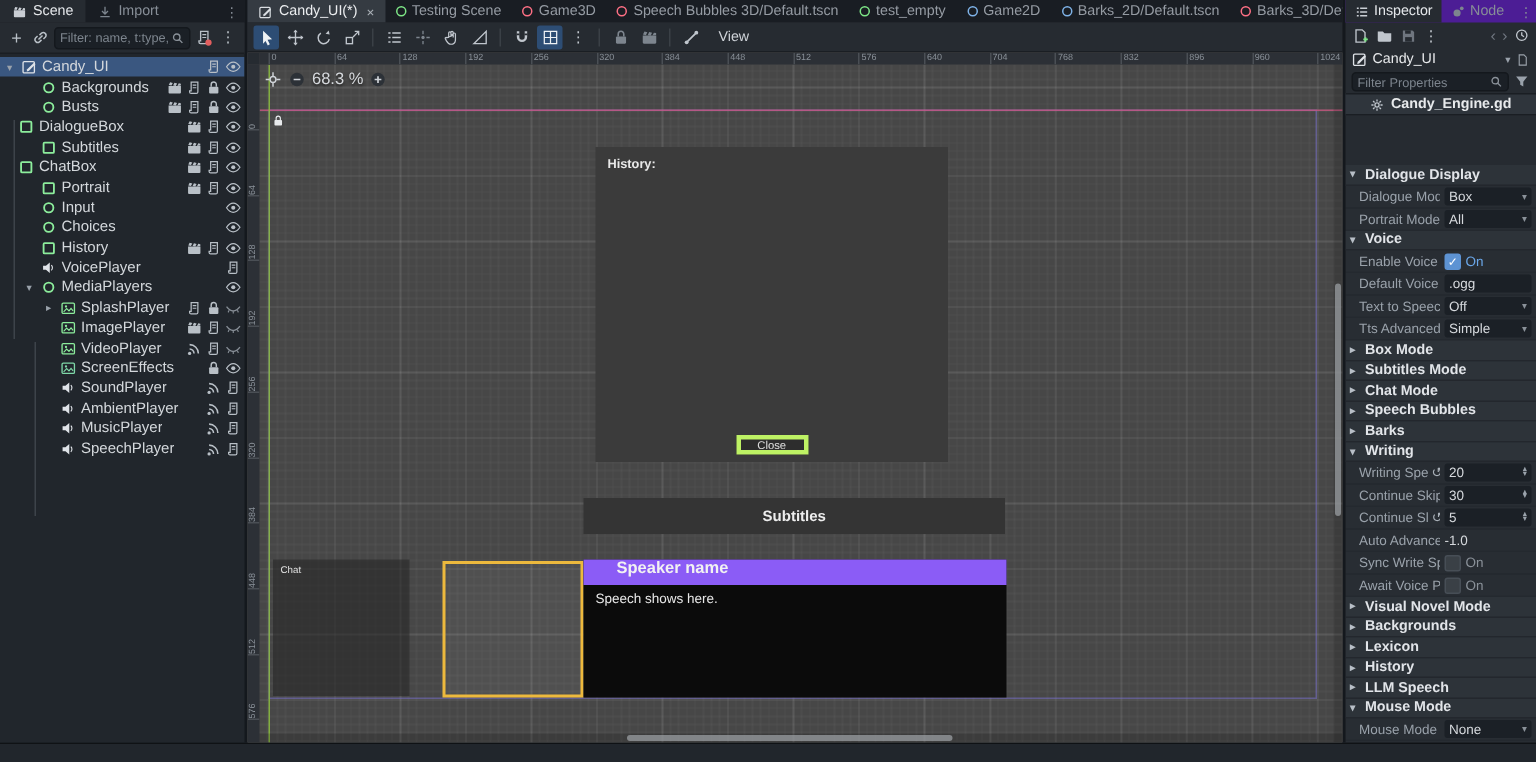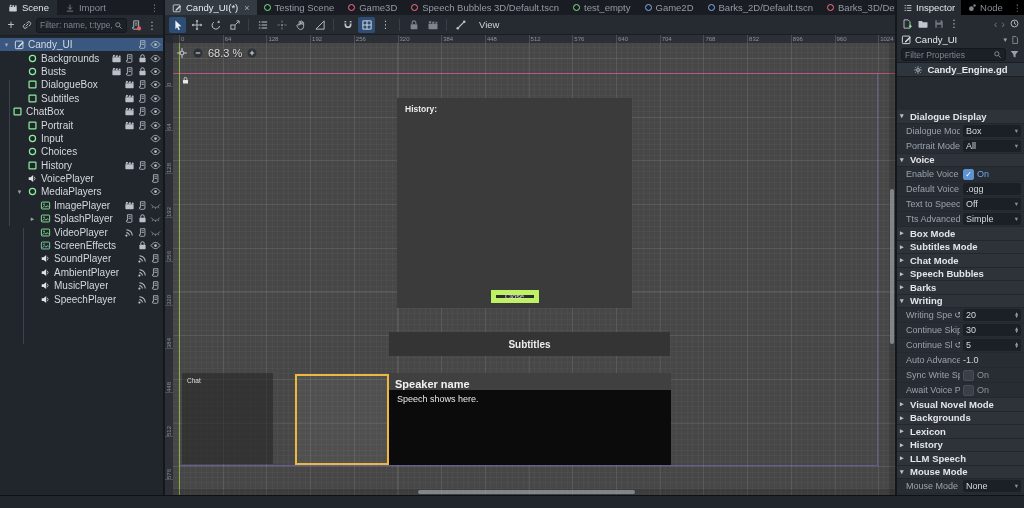--- a/index.html
+++ b/index.html
@@ -70,38 +70,38 @@
   .vp-rect{position:absolute;left:6px;top:30px;width:699px;height:393px;border:1px solid rgba(125,115,215,.5);z-index:1;}
   .origin-lock{position:absolute;left:8px;top:33px;width:9px;height:9px;color:#e8eaec;z-index:3;}
   .zoom-ctl{position:absolute;left:3px;top:4px;display:flex;align-items:center;gap:4px;z-index:6;
     font-size:11px;color:#d6d9dd;text-shadow:0 1px 2px rgba(0,0,0,.6);}
   .zoom-ctl .icon{width:12px;height:12px;color:#cfd3d8;}
 
   .cv-box{position:absolute;z-index:2;}
   .history-panel{left:224px;top:55px;width:235px;height:210px;background:#3b3b3b;}
   .history-panel .hlabel{font-size:8.5px;font-weight:bold;color:#e9e9e9;padding:6px 0 0 8px;}
   .close-btn{position:absolute;left:50%;transform:translateX(-50%);bottom:5px;width:48px;height:13px;
-    background:#2d2d2d;border:5px solid #bef264;color:#e0e0e0;font-size:7.5px;display:flex;align-items:center;justify-content:center;}
+    background:#2d2d2d;border:3px solid #bef264;color:#e0e0e0;font-size:7.5px;display:flex;align-items:center;justify-content:center;}
   .subtitles-bar{left:216px;top:289px;width:281px;height:24px;background:#343434;display:flex;align-items:center;justify-content:center;}
   .subtitles-bar .slabel{font-size:10px;font-weight:bold;color:#ededed;}
   .chat-box{left:9px;top:330px;width:91px;height:91px;background:rgba(35,35,35,.55);}
   .chat-box .clabel{font-size:6.5px;color:#e0e0e0;padding:4px 0 0 5px;}
   .portrait-box{left:122px;top:331px;width:94px;height:91px;background:rgba(255,255,255,.05);border:2px solid #edb93d;}
   .dialogue-box{left:216px;top:330px;width:282px;height:92px;background:#0b0b0b;}
-  .dialogue-box .dhead{height:17px;background:#404040;display:flex;align-items:flex-end;padding:0 6px;}
+  .dialogue-box .dhead{height:17px;background:#8b5cf6;display:flex;align-items:flex-start;padding:0 22px;}
   .dialogue-box .dname{font-size:11px;font-weight:bold;color:#f2f2f2;}
   .dialogue-box .dtext{font-size:9px;color:#e8e8e8;padding:4px 0 0 8px;}
   .hscroll{position:absolute;left:8px;right:0;bottom:0;height:6px;background:rgba(0,0,0,.15);z-index:6;}
   .hscroll .thumb{position:absolute;top:1px;height:4px;left:245px;width:217px;background:#9a9da1;border-radius:2px;opacity:.75;}
   .vscroll{position:absolute;top:8px;bottom:0;right:0;width:6px;background:rgba(0,0,0,.15);z-index:6;}
   .vscroll .thumb{position:absolute;left:1px;width:4px;top:146px;height:155px;background:#9a9da1;border-radius:2px;opacity:.75;}
 
   
   .inspector{width:129px;display:flex;flex-direction:column;background:#262b31;border-left:2px solid #14181d;font-size:9.5px;}
-  .insp-tabs{height:15px;display:flex;align-items:stretch;background:#000000;flex:0 0 auto;}
+  .insp-tabs{height:15px;display:flex;align-items:stretch;background:#4c1d95;flex:0 0 auto;}
   .itab{display:flex;align-items:center;gap:3px;padding:0 6px;font-size:9.5px;color:#878e97;}
   .itab.active{background:#262b31;color:#e4e7ea;}
   .insp-btnrow{height:17px;display:flex;align-items:center;gap:4px;padding:0 4px;flex:0 0 auto;}
   .insp-btnrow .sp{flex:1;}
   .hist-arrow{color:#6f767f;font-size:11px;line-height:10px;}
   .node-row{height:15px;display:flex;align-items:center;gap:3px;padding:0 4px;flex:0 0 auto;}
   .node-row .nname{font-size:9.5px;color:#e8eaec;white-space:nowrap;overflow:hidden;flex:1;}
   .node-row .ch{font-size:7px;color:#9aa2ab;}
   .prop-filter{height:15px;display:flex;align-items:center;gap:3px;padding:0 4px;flex:0 0 auto;}
   .prop-filter .filter-box{height:13px;}
@@ -276,21 +276,21 @@
                 </svg>
               </span>
               <span class="badge">
                 <svg viewBox="0 0 16 16" width="100%" height="100%" xmlns="http://www.w3.org/2000/svg">
                   <path d="M1.5 8C3.6 4.9 5.8 3.5 8 3.5s4.4 1.4 6.5 4.5c-2.1 3.1-4.3 4.5-6.5 4.5S3.6 11.1 1.5 8z" fill="none" stroke="currentColor" stroke-width="1.2"></path>
                   <circle cx="8" cy="8" r="2" fill="currentColor"></circle>
                 </svg>
               </span>
             </span>
           </div>
-          <div class="trow" style="padding-left: 15px;">
+          <div class="trow" style="">
             <span class="caret"></span>
             <span class="nicon icon">
               <span class="icon" style="width: 11px; height: 11px; color: rgb(140, 237, 156);">
                 <svg viewBox="0 0 16 16" width="100%" height="100%" xmlns="http://www.w3.org/2000/svg">
                   <rect x="3" y="3" width="10" height="10" rx="1" fill="none" stroke="currentColor" stroke-width="1.8"></rect>
                 </svg>
               </span>
             </span>
             <span class="tlabel">DialogueBox</span>
             <span class="badges">
@@ -509,75 +509,75 @@
             <span class="badges">
               <span class="badge">
                 <svg viewBox="0 0 16 16" width="100%" height="100%" xmlns="http://www.w3.org/2000/svg">
                   <path d="M1.5 8C3.6 4.9 5.8 3.5 8 3.5s4.4 1.4 6.5 4.5c-2.1 3.1-4.3 4.5-6.5 4.5S3.6 11.1 1.5 8z" fill="none" stroke="currentColor" stroke-width="1.2"></path>
                   <circle cx="8" cy="8" r="2" fill="currentColor"></circle>
                 </svg>
               </span>
             </span>
           </div>
           <div class="trow" style="padding-left: 28px;">
-            <span class="caret"></span>
+            <span class="caret">▸</span>
             <span class="nicon icon">
               <span class="icon" style="width: 11px; height: 11px; color: rgb(140, 237, 156);">
                 <svg viewBox="0 0 16 16" width="100%" height="100%" xmlns="http://www.w3.org/2000/svg">
                   <rect x="2" y="3" width="12" height="10" rx="1.2" fill="none" stroke="currentColor" stroke-width="1.3"></rect>
                   <circle cx="5.8" cy="6.3" r="1.1" fill="currentColor"></circle>
                   <path d="M3.5 11.5l3-3.2 2.2 2.2 2-2.4 2 2.4" fill="none" stroke="currentColor" stroke-width="1.1"></path>
                 </svg>
               </span>
             </span>
-            <span class="tlabel">ImagePlayer</span>
-            <span class="badges">
-              <span class="badge">
-                <svg viewBox="0 0 16 16" width="100%" height="100%" xmlns="http://www.w3.org/2000/svg">
-                  <path d="M2 6.2h12v6.3a1 1 0 0 1-1 1H3a1 1 0 0 1-1-1z" fill="currentColor"></path>
-                  <path d="M2.2 5.4l1.3-2.7 2.6.6-1.3 2.6zm4.2.5l1.3-2.7 2.6.6-1.3 2.6zm4.2.4l1.3-2.6 2 .4v1.7z" fill="currentColor"></path>
-                </svg>
-              </span>
-              <span class="badge">
-                <svg viewBox="0 0 16 16" width="100%" height="100%" xmlns="http://www.w3.org/2000/svg">
-                  <path d="M5 2.5h6.5v9.5a1.5 1.5 0 0 1-1.5 1.5H5a1.5 1.5 0 0 1-1.5-1.5V11H5z" fill="none" stroke="currentColor" stroke-width="1.2"></path>
-                  <path d="M6.5 5.5h3.5M6.5 8h3.5" stroke="currentColor" stroke-width="1.1"></path>
+            <span class="tlabel">SplashPlayer</span>
+            <span class="badges">
+              <span class="badge">
+                <svg viewBox="0 0 16 16" width="100%" height="100%" xmlns="http://www.w3.org/2000/svg">
+                  <path d="M5 2.5h6.5v9.5a1.5 1.5 0 0 1-1.5 1.5H5a1.5 1.5 0 0 1-1.5-1.5V11H5z" fill="none" stroke="currentColor" stroke-width="1.2"></path>
+                  <path d="M6.5 5.5h3.5M6.5 8h3.5" stroke="currentColor" stroke-width="1.1"></path>
+                </svg>
+              </span>
+              <span class="badge">
+                <svg viewBox="0 0 16 16" width="100%" height="100%" xmlns="http://www.w3.org/2000/svg">
+                  <rect x="3.5" y="7" width="9" height="6.5" rx="1" fill="currentColor"></rect>
+                  <path d="M5.5 7V5a2.5 2.5 0 0 1 5 0v2" fill="none" stroke="currentColor" stroke-width="1.4"></path>
                 </svg>
               </span>
               <span class="badge dim">
                 <svg viewBox="0 0 16 16" width="100%" height="100%" xmlns="http://www.w3.org/2000/svg">
                   <path d="M1.5 6.5c2.1 2.8 4.3 4.2 6.5 4.2s4.4-1.4 6.5-4.2" fill="none" stroke="currentColor" stroke-width="1.3"></path>
                   <path d="M4 10l-1 2M8 11v2.2M12 10l1 2" stroke="currentColor" stroke-width="1.1" fill="none"></path>
                 </svg>
               </span>
             </span>
           </div>
           <div class="trow" style="padding-left: 28px;">
-            <span class="caret">▸</span>
+            <span class="caret"></span>
             <span class="nicon icon">
               <span class="icon" style="width: 11px; height: 11px; color: rgb(140, 237, 156);">
                 <svg viewBox="0 0 16 16" width="100%" height="100%" xmlns="http://www.w3.org/2000/svg">
                   <rect x="2" y="3" width="12" height="10" rx="1.2" fill="none" stroke="currentColor" stroke-width="1.3"></rect>
                   <circle cx="5.8" cy="6.3" r="1.1" fill="currentColor"></circle>
                   <path d="M3.5 11.5l3-3.2 2.2 2.2 2-2.4 2 2.4" fill="none" stroke="currentColor" stroke-width="1.1"></path>
                 </svg>
               </span>
             </span>
-            <span class="tlabel">SplashPlayer</span>
-            <span class="badges">
-              <span class="badge">
-                <svg viewBox="0 0 16 16" width="100%" height="100%" xmlns="http://www.w3.org/2000/svg">
-                  <path d="M5 2.5h6.5v9.5a1.5 1.5 0 0 1-1.5 1.5H5a1.5 1.5 0 0 1-1.5-1.5V11H5z" fill="none" stroke="currentColor" stroke-width="1.2"></path>
-                  <path d="M6.5 5.5h3.5M6.5 8h3.5" stroke="currentColor" stroke-width="1.1"></path>
-                </svg>
-              </span>
-              <span class="badge">
-                <svg viewBox="0 0 16 16" width="100%" height="100%" xmlns="http://www.w3.org/2000/svg">
-                  <rect x="3.5" y="7" width="9" height="6.5" rx="1" fill="currentColor"></rect>
-                  <path d="M5.5 7V5a2.5 2.5 0 0 1 5 0v2" fill="none" stroke="currentColor" stroke-width="1.4"></path>
+            <span class="tlabel">ImagePlayer</span>
+            <span class="badges">
+              <span class="badge">
+                <svg viewBox="0 0 16 16" width="100%" height="100%" xmlns="http://www.w3.org/2000/svg">
+                  <path d="M2 6.2h12v6.3a1 1 0 0 1-1 1H3a1 1 0 0 1-1-1z" fill="currentColor"></path>
+                  <path d="M2.2 5.4l1.3-2.7 2.6.6-1.3 2.6zm4.2.5l1.3-2.7 2.6.6-1.3 2.6zm4.2.4l1.3-2.6 2 .4v1.7z" fill="currentColor"></path>
+                </svg>
+              </span>
+              <span class="badge">
+                <svg viewBox="0 0 16 16" width="100%" height="100%" xmlns="http://www.w3.org/2000/svg">
+                  <path d="M5 2.5h6.5v9.5a1.5 1.5 0 0 1-1.5 1.5H5a1.5 1.5 0 0 1-1.5-1.5V11H5z" fill="none" stroke="currentColor" stroke-width="1.2"></path>
+                  <path d="M6.5 5.5h3.5M6.5 8h3.5" stroke="currentColor" stroke-width="1.1"></path>
                 </svg>
               </span>
               <span class="badge dim">
                 <svg viewBox="0 0 16 16" width="100%" height="100%" xmlns="http://www.w3.org/2000/svg">
                   <path d="M1.5 6.5c2.1 2.8 4.3 4.2 6.5 4.2s4.4-1.4 6.5-4.2" fill="none" stroke="currentColor" stroke-width="1.3"></path>
                   <path d="M4 10l-1 2M8 11v2.2M12 10l1 2" stroke="currentColor" stroke-width="1.1" fill="none"></path>
                 </svg>
               </span>
             </span>
           </div>

